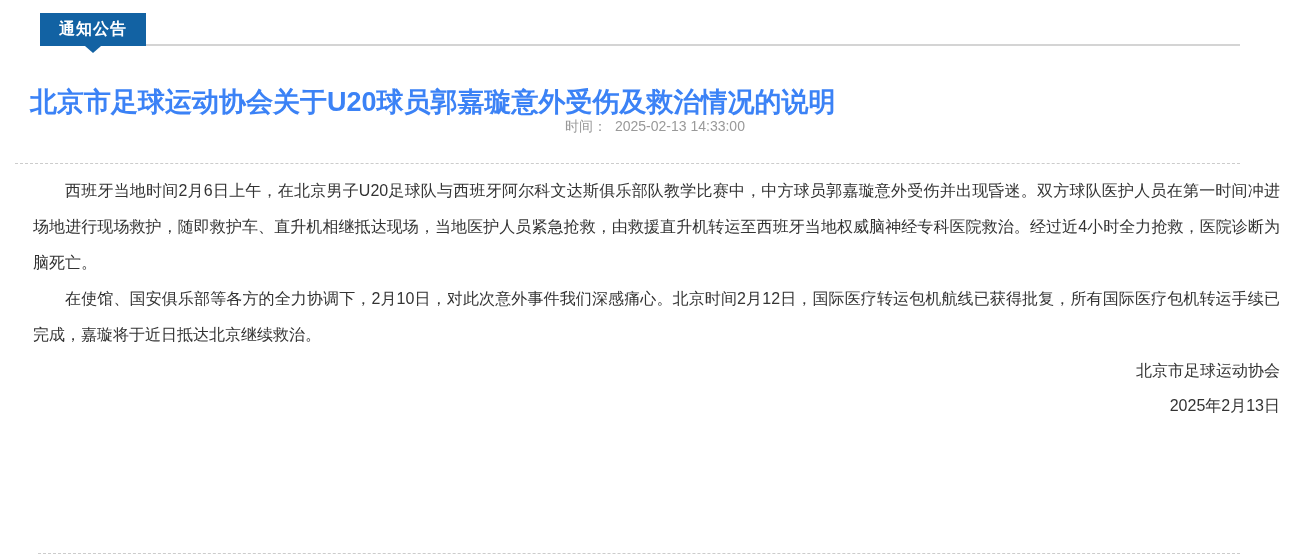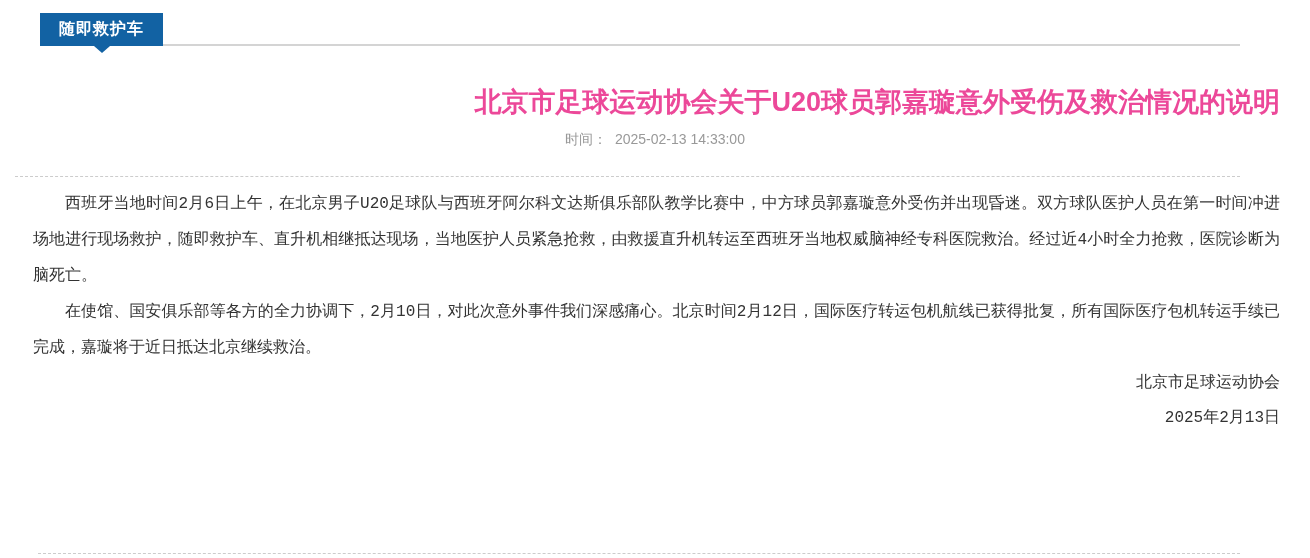--- a/index.html
+++ b/index.html
@@ -49,28 +49,27 @@
   .header-line {
     flex: 1 1 auto;
     height: 2px;
     background: #d4d4d4;
     margin-bottom: 0px;
   }
 
   
   .title {
     margin: 40px 30px 0 30px;
-    text-align: right;
+    text-align: left;
     font-size: 27px;
     line-height: 1.2;
     font-weight: bold;
-    color: #ec4899;
+    color: #3b82f6;
   }
   .time-row {
-    margin-top: 13px;
     text-align: center;
     font-size: 14px;
     color: #999999;
   }
   .time-row .time-label { margin-right: 4px; }
 
   
   .divider-top {
     border: none;
     border-top: 1px dashed #cccccc;
@@ -92,36 +91,35 @@
   .content {
     margin: 9px 30px 0 33px;
     font-size: 16px;
     line-height: 36px;
     color: #333333;
     text-align: justify;
   }
   .content p {
     margin: 0;
     text-indent: 2em;
-    font-family: Liberation Mono, monospace;
   }
   .content p.center {
     text-align: right;
     text-indent: 0;
     line-height: 35px;
   }
 </style>
 </head>
 <body>
 
 <div class="page">
 
   <div class="header-row">
     <div class="badge">
-      <span>随即救护车</span>
+      <span>通知公告</span>
     </div>
     <div class="header-line"></div>
   </div>
 
   <h1 class="title">北京市足球运动协会关于U20球员郭嘉璇意外受伤及救治情况的说明</h1>
 
   <div class="time-row">
     <span class="time-label">时间：</span>
     <span class="time-value">2025-02-13 14:33:00</span>
   </div>

